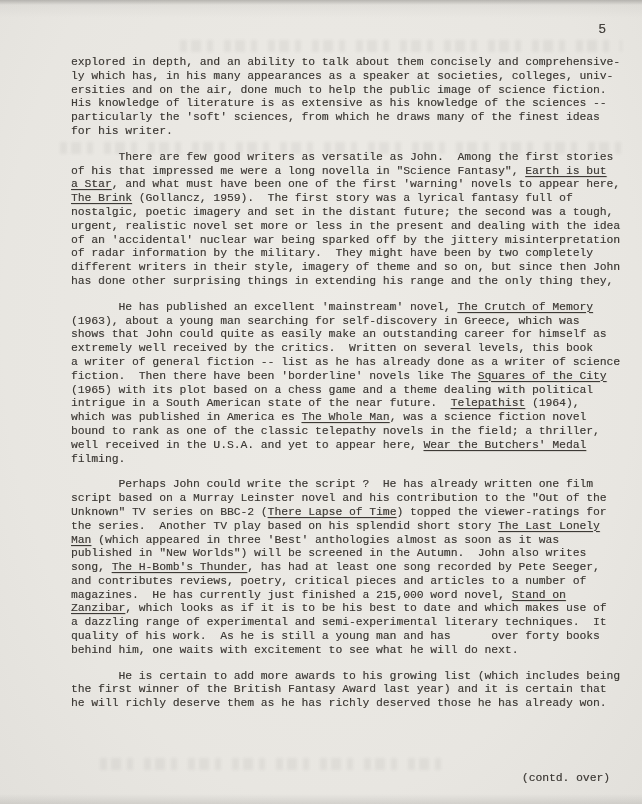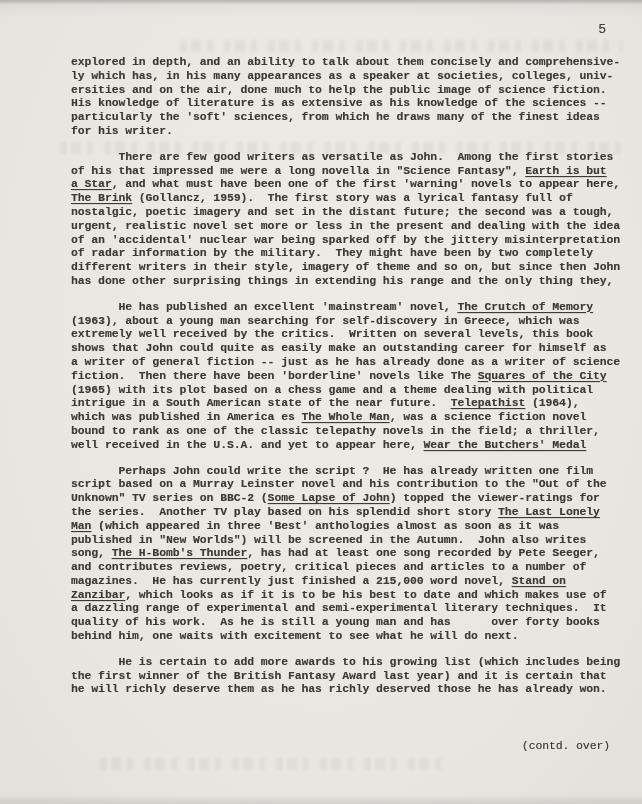--- a/index.html
+++ b/index.html
@@ -43,33 +43,32 @@
     text-shadow: 0.3px 0.3px 0.5px rgba(60,55,50,0.5);
   }
   .doc-body {
     position: absolute;
     left: 71px;
     top: 56px;
     color: #3d3a36;
     font-size: 11.3px;
     line-height: 13.8px;
     text-shadow: 0.3px 0.3px 0.5px rgba(66,60,54,0.45);
-    font-weight: bold;
   }
   .para { margin: 0 0 12px 0; }
   .para:last-child { margin-bottom: 0; }
   .line { white-space: pre; }
   .u {
     text-decoration: underline;
     text-decoration-thickness: 1px;
     text-underline-offset: 2px;
   }
   .footer-note {
     position: absolute;
-    top: 740px;
+    top: 772px;
     right: 32px;
     font-size: 11.3px;
     color: #3d3a36;
     text-shadow: 0.3px 0.3px 0.5px rgba(66,60,54,0.45);
   }
 </style>
 </head>
 <body>
 
 <div class="page">
@@ -96,34 +95,35 @@
         <div class="line"><span class="">nostalgic, poetic imagery and set in the distant future; the second was a tough,</span></div>
         <div class="line"><span class="">urgent, realistic novel set more or less in the present and dealing with the idea</span></div>
         <div class="line"><span class="">of an 'accidental' nuclear war being sparked off by the jittery misinterpretation</span></div>
         <div class="line"><span class="">of radar information by the military.  They might have been by two completely</span></div>
         <div class="line"><span class="">different writers in their style, imagery of theme and so on, but since then John</span></div>
         <div class="line"><span class="">has done other surprising things in extending his range and the only thing they,</span></div>
       </div>
       <div class="para">
         <div class="line"><span class="">       He has published an excellent 'mainstream' novel, </span><span class="u">The Crutch of Memory</span></div>
         <div class="line"><span class="">(1963), about a young man searching for self-discovery in Greece, which was</span></div>
+        <div class="line"><span class="">shows that John could quite as easily make an outstanding career for himself as</span></div>
         <div class="line"><span class="">extremely well received by the critics.  Written on several levels, this book</span></div>
-        <div class="line"><span class="">shows that John could quite as easily make an outstanding career for himself as</span></div>
-        <div class="line"><span class="">a writer of general fiction -- just as he has already done as a writer of science</span></div>
+        <div class="line"><span class="">a writer of general fiction -- list as he has already done as a writer of science</span></div>
         <div class="line"><span class="">fiction.  Then there have been 'borderline' novels like The </span><span class="u">Squares of the City</span></div>
         <div class="line"><span class="">(1965) with its plot based on a chess game and a theme dealing with political</span></div>
         <div class="line"><span class="">intrigue in a South American state of the near future.  </span><span class="u">Telepathist</span><span class=""> (1964),</span></div>
         <div class="line"><span class="">which was published in America es </span><span class="u">The Whole Man</span><span class="">, was a science fiction novel</span></div>
         <div class="line"><span class="">bound to rank as one of the classic telepathy novels in the field; a thriller,</span></div>
         <div class="line"><span class="">well received in the U.S.A. and yet to appear here, </span><span class="u">Wear the Butchers' Medal</span></div>
+        <div class="line"><span class="">filming.</span></div>
       </div>
       <div class="para">
         <div class="line"><span class="">       Perhaps John could write the script ?  He has already written one film</span></div>
         <div class="line"><span class="">script based on a Murray Leinster novel and his contribution to the "Out of the</span></div>
-        <div class="line"><span class="">Unknown" TV series on BBC-2 (</span><span class="u">Some Lapse of John</span><span class="">) topped the viewer-ratings for</span></div>
+        <div class="line"><span class="">Unknown" TV series on BBC-2 (</span><span class="u">There Lapse of Time</span><span class="">) topped the viewer-ratings for</span></div>
         <div class="line"><span class="">the series.  Another TV play based on his splendid short story </span><span class="u">The Last Lonely</span></div>
         <div class="line"><span class="u">Man</span><span class=""> (which appeared in three 'Best' anthologies almost as soon as it was</span></div>
         <div class="line"><span class="">published in "New Worlds") will be screened in the Autumn.  John also writes</span></div>
         <div class="line"><span class="">song, </span><span class="u">The H-Bomb's Thunder</span><span class="">, has had at least one song recorded by Pete Seeger,</span></div>
         <div class="line"><span class="">and contributes reviews, poetry, critical pieces and articles to a number of</span></div>
         <div class="line"><span class="">magazines.  He has currently just finished a 215,000 word novel, </span><span class="u">Stand on</span></div>
         <div class="line"><span class="u">Zanzibar</span><span class="">, which looks as if it is to be his best to date and which makes use of</span></div>
         <div class="line"><span class="">a dazzling range of experimental and semi-experimental literary techniques.  It</span></div>
         <div class="line"><span class="">quality of his work.  As he is still a young man and has      over forty books</span></div>
         <div class="line"><span class="">behind him, one waits with excitement to see what he will do next.</span></div>

